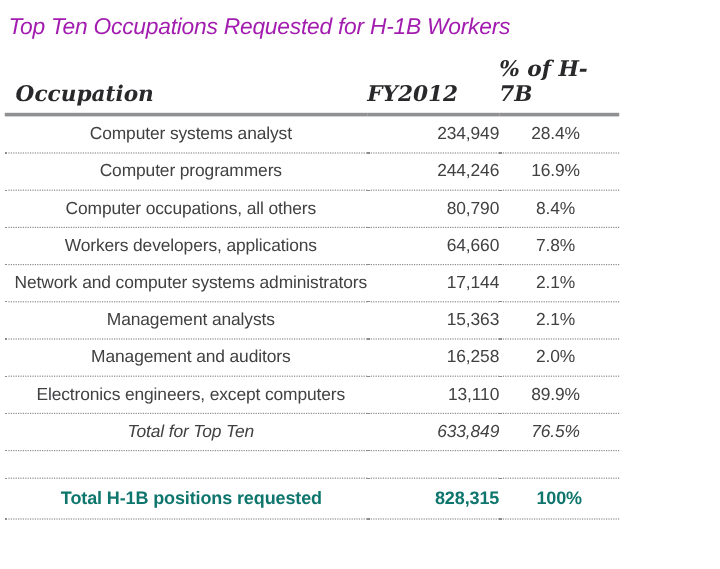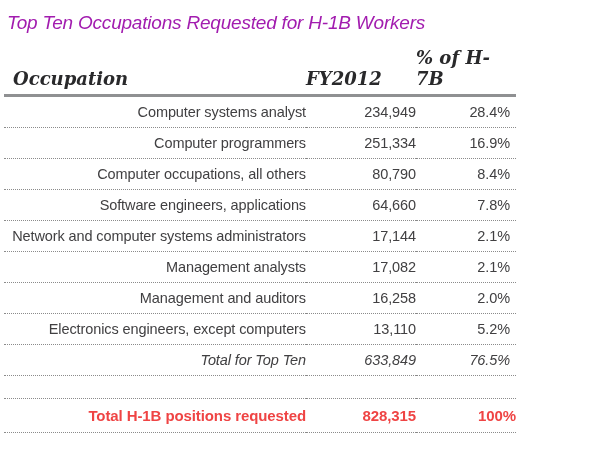--- a/index.html
+++ b/index.html
@@ -47,29 +47,29 @@
   td {
     font-size: 14.5px;
     color: #414042;
     letter-spacing: -0.1px;
     padding: 7px 0;
     border-bottom: 1px dotted #8b8b8b;
     vertical-align: middle;
     overflow: hidden;
     white-space: nowrap;
   }
-  td.occ { text-align: right; padding-left: 8px; }
+  td.occ { text-align: center; padding-left: 8px; }
   td.num { text-align: right; }
-  td.pct { padding-right: 6px; }
+  td.pct { padding-right: 6px; text-align: center; }
   tr.subtotal td { font-style: italic; }
   tr.spacer td { padding: 0; height: 22px; }
   tr.grand td {
     font-weight: bold;
     font-size: 15px;
-    color: #ef4444;
+    color: #0f766e;
     padding: 8px 0;
   }
   tr.grand td.occ { padding-left: 9px; }
 </style>
 </head>
 <body>
 
 <div class="figure">
 
   <h1 class="title">Top Ten Occupations Requested for H-1B Workers</h1>
@@ -88,52 +88,52 @@
       </tr>
     </thead>
     <tbody>
       <tr>
         <td class="occ">Computer systems analyst</td>
         <td class="num">234,949</td>
         <td class="num pct">28.4%</td>
       </tr>
       <tr>
         <td class="occ">Computer programmers</td>
-        <td class="num">251,334</td>
+        <td class="num">244,246</td>
         <td class="num pct">16.9%</td>
       </tr>
       <tr>
         <td class="occ">Computer occupations, all others</td>
         <td class="num">80,790</td>
         <td class="num pct">8.4%</td>
       </tr>
       <tr>
-        <td class="occ">Software engineers, applications</td>
+        <td class="occ">Workers developers, applications</td>
         <td class="num">64,660</td>
         <td class="num pct">7.8%</td>
       </tr>
       <tr>
         <td class="occ">Network and computer systems administrators</td>
         <td class="num">17,144</td>
         <td class="num pct">2.1%</td>
       </tr>
       <tr>
         <td class="occ">Management analysts</td>
-        <td class="num">17,082</td>
+        <td class="num">15,363</td>
         <td class="num pct">2.1%</td>
       </tr>
       <tr>
         <td class="occ">Management and auditors</td>
         <td class="num">16,258</td>
         <td class="num pct">2.0%</td>
       </tr>
       <tr>
         <td class="occ">Electronics engineers, except computers</td>
         <td class="num">13,110</td>
-        <td class="num pct">5.2%</td>
+        <td class="num pct">89.9%</td>
       </tr>
       <tr class="subtotal">
         <td class="occ">Total for Top Ten</td>
         <td class="num">633,849</td>
         <td class="num pct">76.5%</td>
       </tr>
       <tr class="spacer">
         <td colspan="3"></td>
       </tr>
       <tr class="grand">

